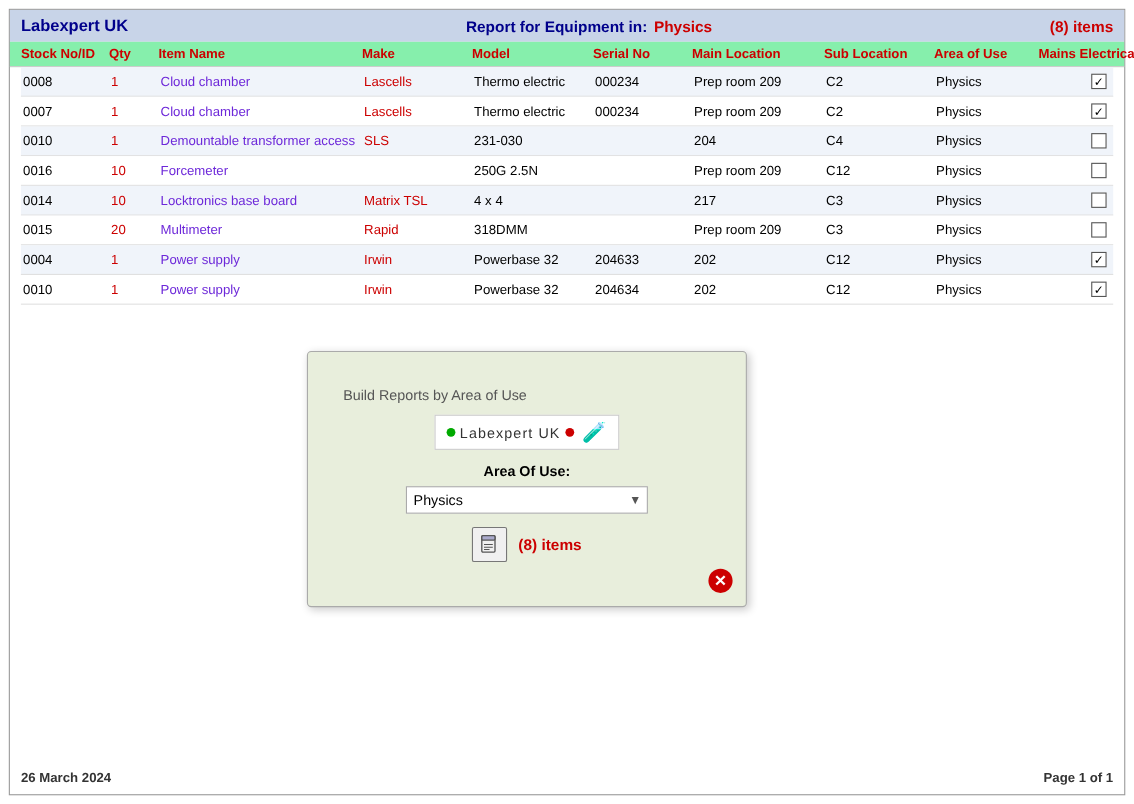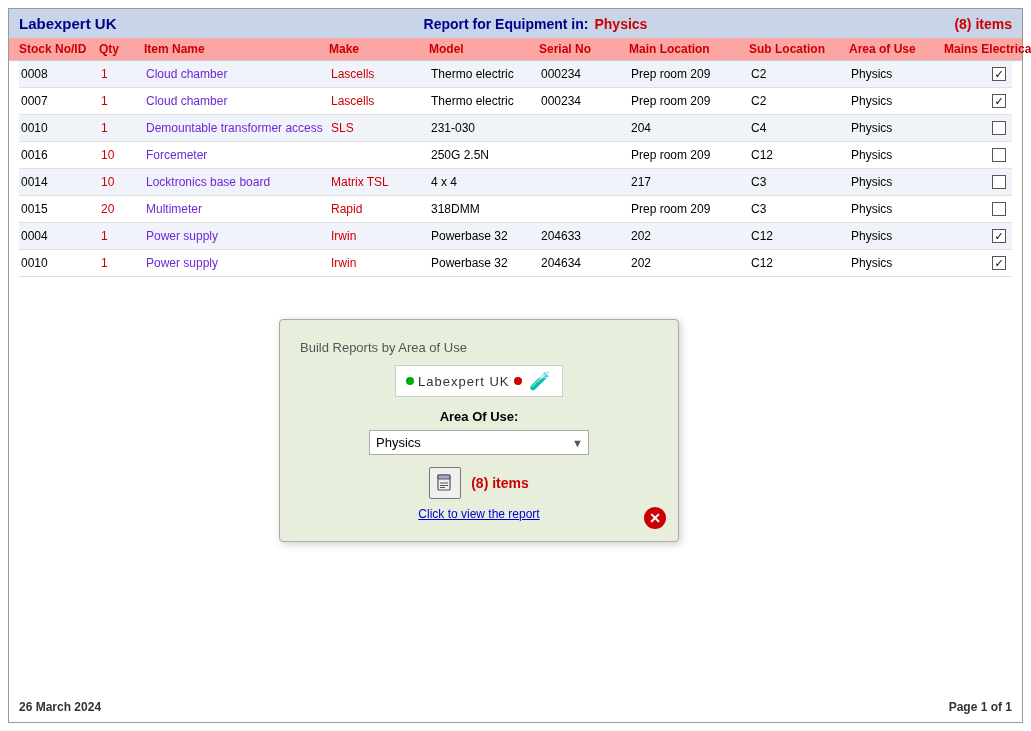--- a/index.html
+++ b/index.html
@@ -46,21 +46,21 @@
     }
     .header-right {
       color: #cc0000;
       font-weight: bold;
       font-size: 14px;
     }
     
     .col-header-row {
       display: grid;
       grid-template-columns: 80px 45px 185px 100px 110px 90px 120px 100px 95px 110px;
-      background: #fca5a5;
+      background: #86efac;
       padding: 4px 10px;
       border-bottom: 1px solid #ccc;
     }
     .col-header-row .col-h {
       color: #cc0000;
       font-size: 12px;
       font-weight: bold;
     }
     
     .table-body {
@@ -112,21 +112,21 @@
     }
     
     .modal-overlay {
       position: absolute;
       top: 310px;
       left: 270px;
       width: 400px;
       background: #e8eedc;
       border: 1px solid #aaa;
       border-radius: 4px;
-      padding: 20px;
+      padding: 32px;
       box-shadow: 2px 2px 8px rgba(0,0,0,0.2);
       z-index: 10;
     }
     .modal-title {
       font-size: 13px;
       color: #555;
       margin-bottom: 10px;
     }
     .modal-logo {
       display: flex;
@@ -426,21 +426,20 @@
         <svg width="18" height="18" viewBox="0 0 18 18">
           <rect x="2" y="1" width="12" height="15" rx="1" fill="none" stroke="#555" stroke-width="1.2"></rect>
           <rect x="2" y="1" width="12" height="4" rx="1" fill="#aac" stroke="#555" stroke-width="1.2"></rect>
           <line x1="4" y1="9" x2="12" y2="9" stroke="#555" stroke-width="1"></line>
           <line x1="4" y1="11.5" x2="12" y2="11.5" stroke="#555" stroke-width="1"></line>
           <line x1="4" y1="13.5" x2="9" y2="13.5" stroke="#555" stroke-width="1"></line>
         </svg>
       </div>
       <span class="items-count">(8) items</span>
     </div>
-    <div class="modal-click-text">Click to view the report</div>
     <div class="modal-close-btn">✕</div>
   </div>
 
   <div class="footer-row">
     <span>26 March 2024</span>
     <span>Page 1 of 1</span>
   </div>
 
 </div>
 

